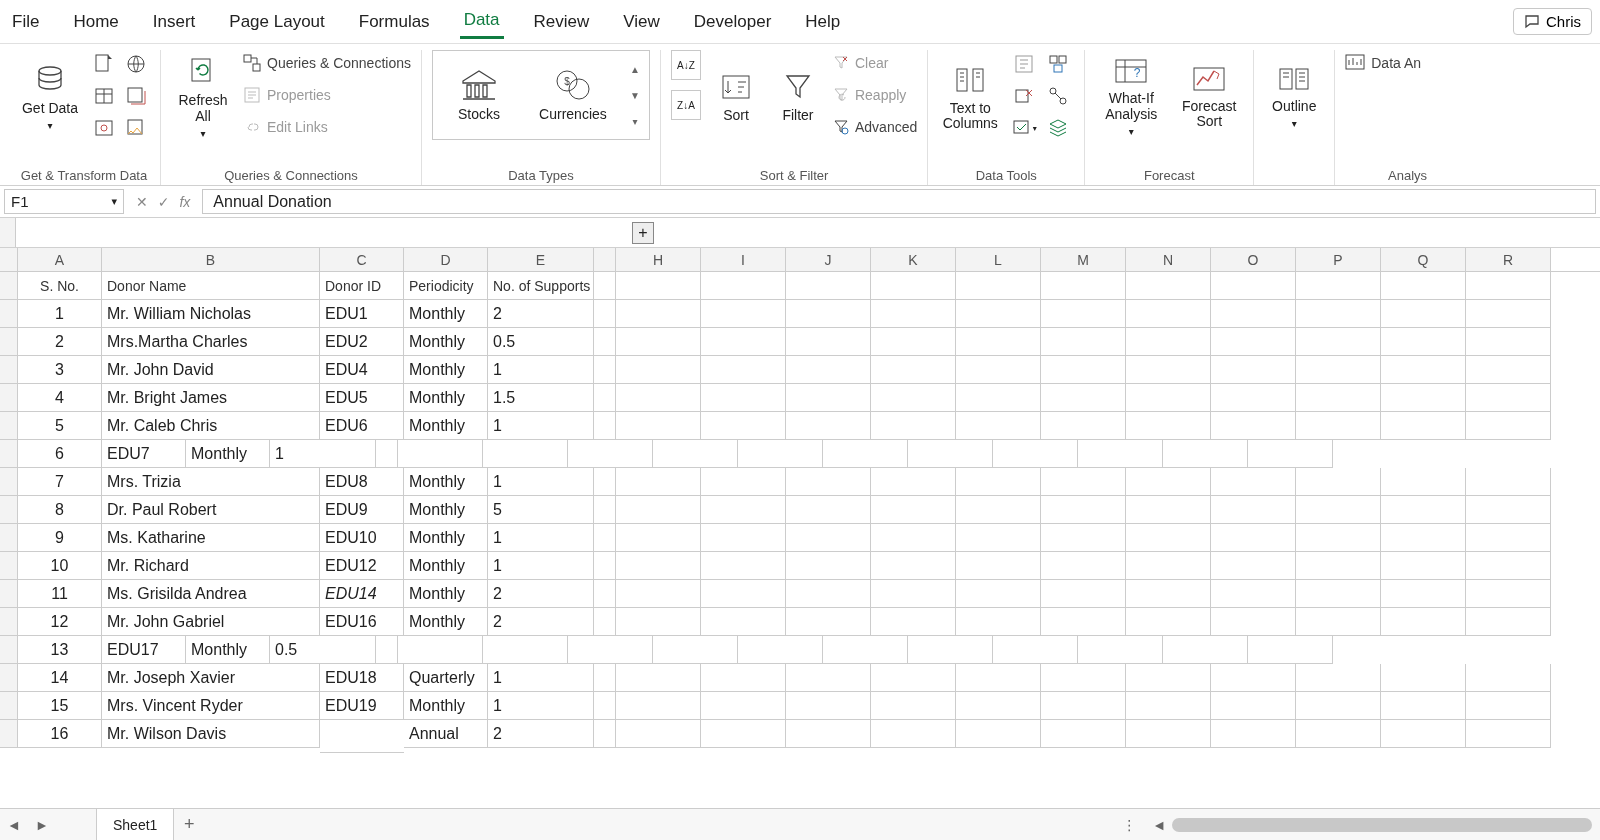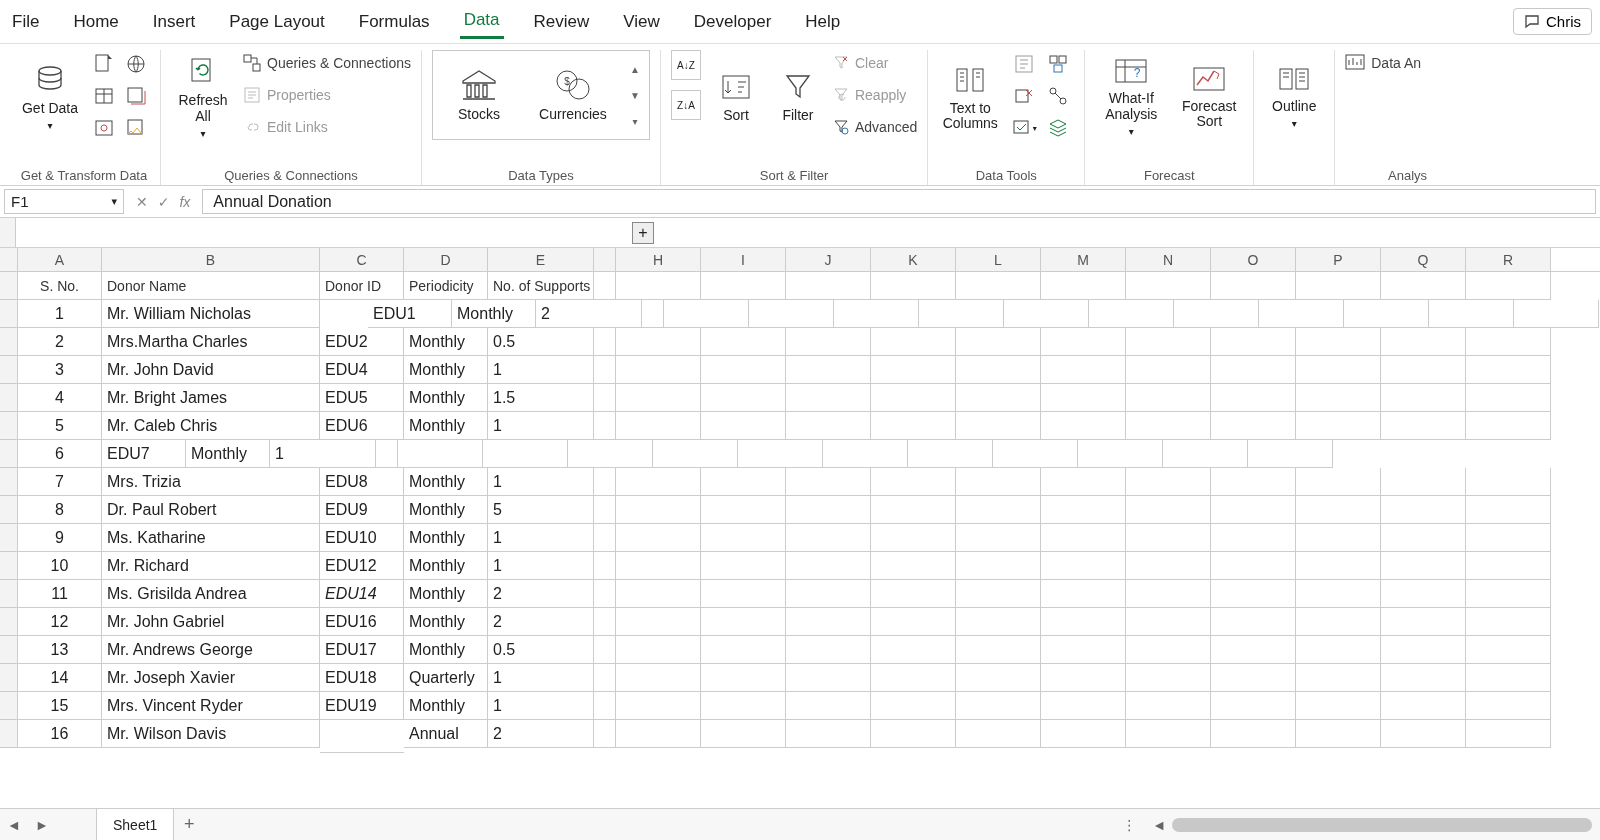--- a/index.html
+++ b/index.html
@@ -473,21 +473,21 @@
           <div class="cell" style="width: 85px;"></div>
           <div class="cell" style="width: 85px;"></div>
           <div class="cell" style="width: 85px;"></div>
           <div class="cell" style="width: 85px;"></div>
           <div class="cell" style="width: 85px;"></div>
           <div class="cell" style="width: 85px;"></div>
         </div>
         <div class="cell-row">
           <div class="cell center" style="width: 84px;">1</div>
           <div class="cell" style="width: 218px;">Mr. William Nicholas</div>
-          <div class="cell" style="width: 84px; margin-left: 48px;">EDU1</div>
+          <div class="cell" style="width: 84px;">EDU1</div>
           <div class="cell" style="width: 84px;">Monthly</div>
           <div class="cell" style="width: 106px;">2</div>
           <div class="cell" style="width: 22px;"></div>
           <div class="cell" style="width: 85px;"></div>
           <div class="cell" style="width: 85px;"></div>
           <div class="cell" style="width: 85px;"></div>
           <div class="cell" style="width: 85px;"></div>
           <div class="cell" style="width: 85px;"></div>
           <div class="cell" style="width: 85px;"></div>
           <div class="cell" style="width: 85px;"></div>
@@ -699,21 +699,20 @@
           <div class="cell" style="width: 85px;"></div>
           <div class="cell" style="width: 85px;"></div>
           <div class="cell" style="width: 85px;"></div>
           <div class="cell" style="width: 85px;"></div>
           <div class="cell" style="width: 85px;"></div>
           <div class="cell" style="width: 85px;"></div>
           <div class="cell" style="width: 85px;"></div>
         </div>
         <div class="cell-row">
           <div class="cell center" style="width: 84px;">13</div>
-          <div class="cell" style="width: 218px;">Mr. Andrews George</div>
           <div class="cell" style="width: 84px;">EDU17</div>
           <div class="cell" style="width: 84px;">Monthly</div>
           <div class="cell" style="width: 106px;">0.5</div>
           <div class="cell" style="width: 22px;"></div>
           <div class="cell" style="width: 85px;"></div>
           <div class="cell" style="width: 85px;"></div>
           <div class="cell" style="width: 85px;"></div>
           <div class="cell" style="width: 85px;"></div>
           <div class="cell" style="width: 85px;"></div>
           <div class="cell" style="width: 85px;"></div>

